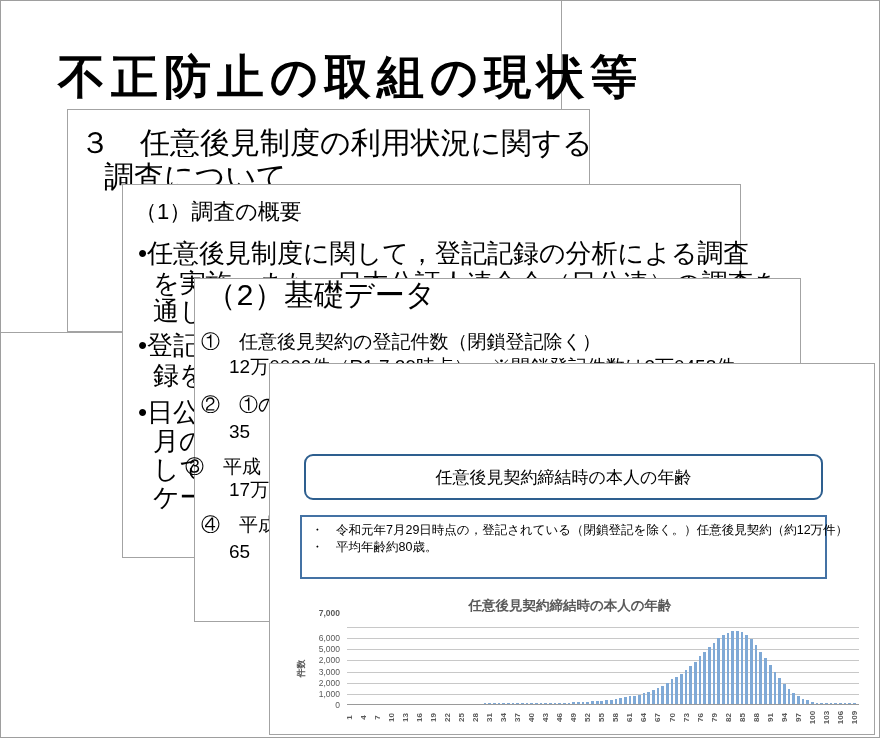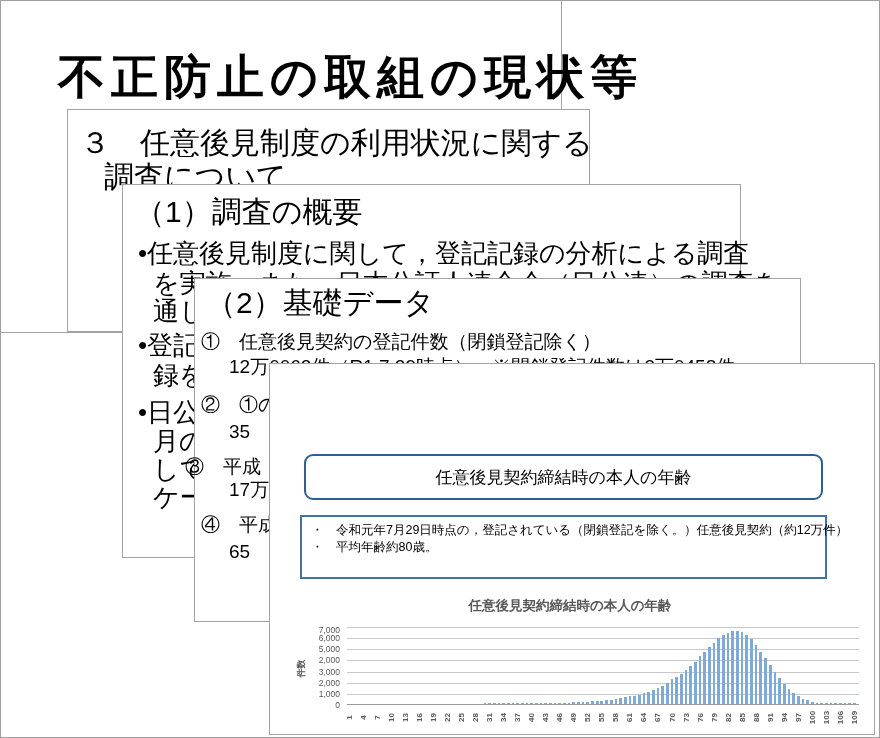--- a/index.html
+++ b/index.html
@@ -7,21 +7,21 @@
     position:relative;width:878px;height:736px;background:#ffffff;
     border:1px solid #9e9e9e;overflow:hidden;
     font-family:"Liberation Sans",sans-serif;color:#000;
   }
   .card{position:absolute;background:#ffffff;border:1px solid #a3a3a3;box-sizing:border-box;}
   .abs{position:absolute;white-space:nowrap;}
   
   .main-title{font-weight:bold;font-size:47px;line-height:50px;}
   
   .s1-line{font-size:30px;line-height:32px;}
-  .s2-head{font-size:30px;line-height:34px;}
+  .s2-head{font-size:22px;line-height:34px;}
   .s2-line{font-size:26px;line-height:29px;}
   .s3-head{font-size:30px;line-height:34px;}
   .s3-line{font-size:19px;line-height:22px;}
   .s4-head{font-size:26px;line-height:30px;}
   .round-box{
     position:absolute;border:2px solid #2e5f8f;border-radius:9px;background:#fff;
     display:flex;align-items:center;justify-content:center;
     font-size:17px;box-sizing:border-box;
   }
   .info-box{
@@ -58,21 +58,21 @@
   <div class="abs s2-line" style="left:152px;top:268px;">を実施。また，日本公証人連合会（日公連）の調査を</div>
   <div class="abs s2-line" style="left:152px;top:296px;">通じ</div>
   <div class="abs s2-line" style="left:137px;top:330px;">•登記</div>
   <div class="abs s2-line" style="left:152px;top:360px;">録を</div>
   <div class="abs s2-line" style="left:137px;top:397px;">•日公</div>
   <div class="abs s2-line" style="left:152px;top:426px;">月の</div>
   <div class="abs s2-line" style="left:152px;top:454px;">して</div>
   <div class="abs s2-line" style="left:152px;top:482px;">ケー</div>
 
   <div class="card" style="left:193px;top:277px;width:607px;height:344px;"></div>
-  <div class="abs s3-head" style="left:205px;top:285px;">（2）基礎データ</div>
+  <div class="abs s3-head" style="left:205px;top:279px;font-family:Liberation Mono, monospace;">（2）基礎データ</div>
   <div class="abs s3-line" style="left:200px;top:330px;">
     <span>①</span>　<span>任意後見契約の登記件数（閉鎖登記除く）</span>
   </div>
   <div class="abs s3-line" style="left:228px;top:355px;">12万0062件（R1.7.29時点）　※閉鎖登記件数は3万0458件</div>
   <div class="abs s3-line" style="left:200px;top:393px;">
     <span>②</span>　<span>①の</span>
   </div>
   <div class="abs s3-line" style="left:228px;top:420px;">35</div>
   <div class="abs s3-line" style="left:184px;top:455px;">
     <span>③</span>　<span>平成</span>
@@ -190,21 +190,21 @@
       </div>
 
     <div id="ylabels">
         <div class="ylab" style="left: 4px; top: 336px;">0</div>
         <div class="ylab" style="left: 4px; top: 324.857px;">1,000</div>
         <div class="ylab" style="left: 4px; top: 313.714px;">2,000</div>
         <div class="ylab" style="left: 4px; top: 302.571px;">3,000</div>
         <div class="ylab" style="left: 4px; top: 291.429px;">2,000</div>
         <div class="ylab" style="left: 4px; top: 280.286px;">5,000</div>
         <div class="ylab" style="left: 4px; top: 269.143px;">6,000</div>
-        <div class="ylab" style="left: 4px; top: 261px;">7,000</div>
+        <div class="ylab" style="left: 4px; top: 244px; font-weight: bold;">7,000</div>
       </div>
     <div id="xlabels">
         <div class="xlab" style="left: 72.3px; top: 344px;">
           <span>1</span>
         </div>
         <div class="xlab" style="left: 86.4px; top: 344px;">
           <span>4</span>
         </div>
         <div class="xlab" style="left: 100.4px; top: 344px;">
           <span>7</span>

